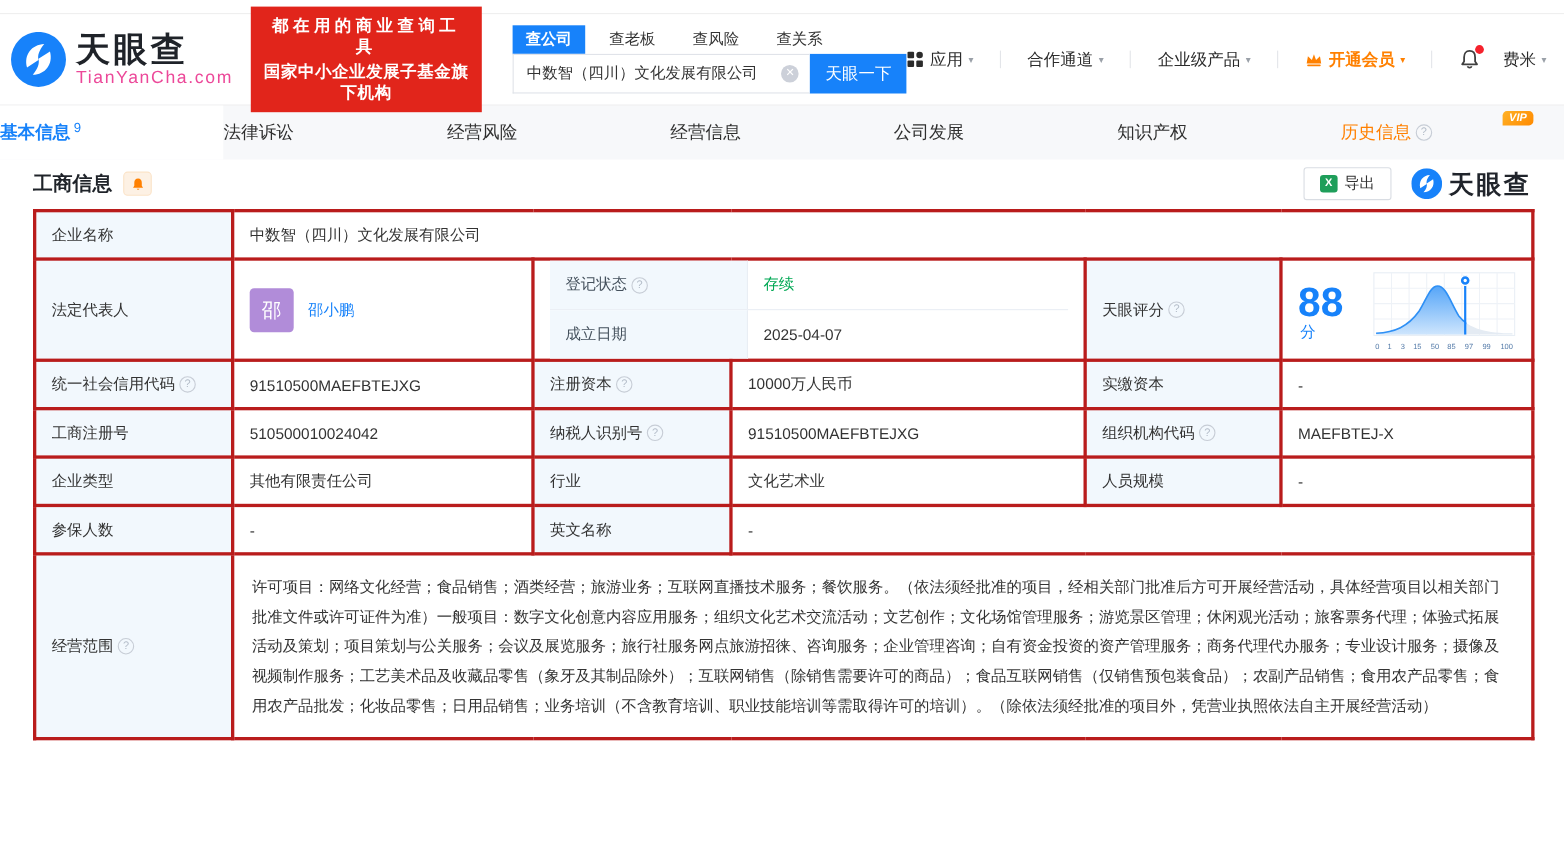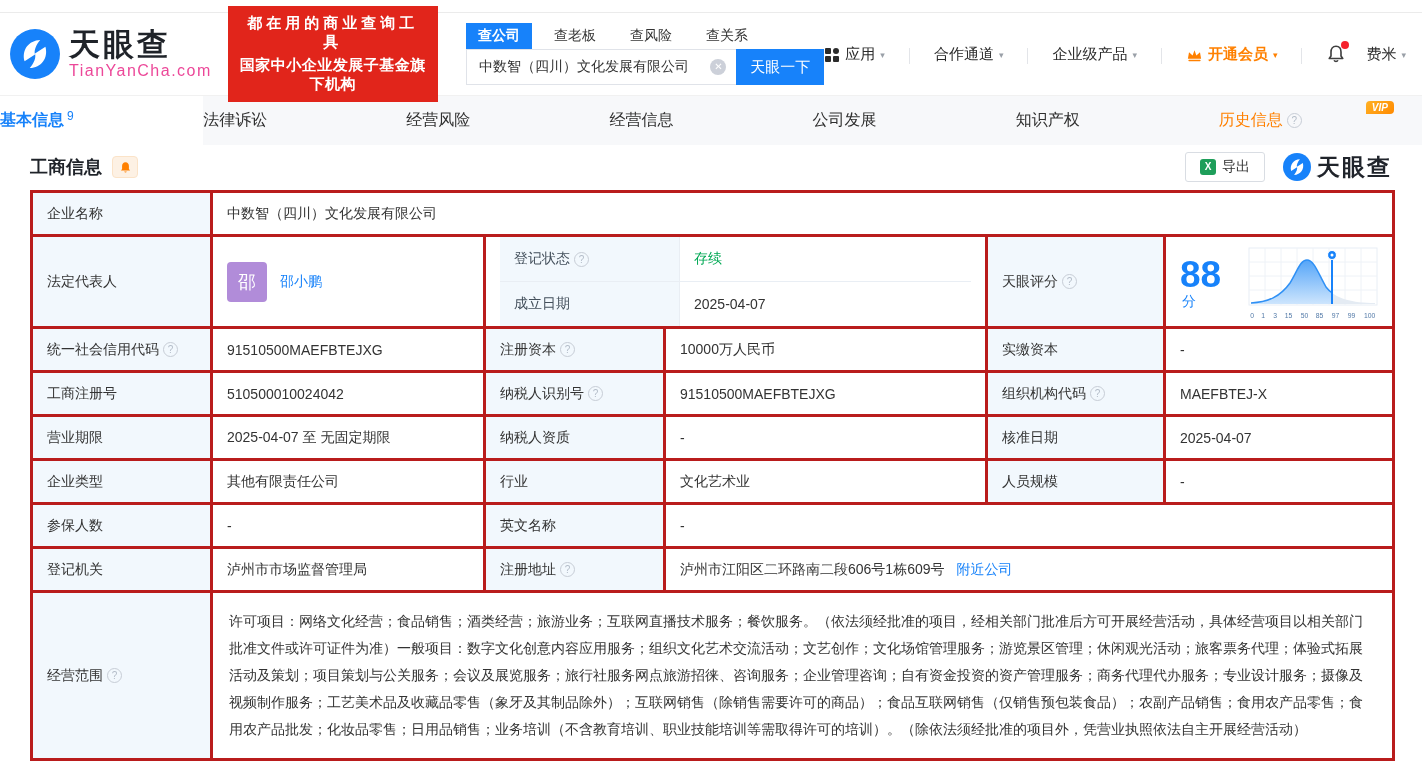--- a/index.html
+++ b/index.html
@@ -26,21 +26,21 @@
   .search-bar { display:flex; height:36px; }
   .input-wrap { position:relative; flex:1; }
   .input-wrap input { width:100%; height:36px; border:1px solid #e0e3e9; border-right:none;
     padding:0 34px 0 12px; font-size:14px; color:#333; outline:none;
     font-family:"Liberation Sans","DejaVu Sans",sans-serif;}
   .clear-ic { position:absolute; right:10px; top:10px; width:16px; height:16px; border-radius:50%;
     background:#ccd0d9; color:#fff; font-size:10px; line-height:16px; text-align:center; cursor:pointer; }
   .search-btn { width:88px; background:#1782fa; color:#fff; font-size:15px; border:none; cursor:pointer;
     font-family:"Liberation Sans","DejaVu Sans",sans-serif;}
 
-  .header-menu { margin-left:auto; display:flex; align-items:flex-end; font-size:15px; color:#2b2b2b; gap:20px; }
+  .header-menu { margin-left:auto; display:flex; align-items:center; font-size:15px; color:#2b2b2b; gap:20px; }
   .menu-item { display:flex; align-items:center; gap:5px; cursor:pointer; white-space:nowrap; }
   .caret { font-size:9px; color:#9aa0a8; }
   .sep { width:1px; height:16px; background:#e3e5e9; margin:0 4px; }
   .vip-link { color:#ff8000; font-weight:bold; }
   .vip-link .caret { color:#ff8000; }
   .bell-wrap { position:relative; cursor:pointer; display:flex; align-items:center;}
   .bell-dot { position:absolute; top:-3px; right:-3px; width:8px; height:8px; border-radius:50%; background:#f5222d; }
 
   
   .nav { display:flex; background:#f7f8fa; height:50px; border-top:1px solid #f1f1f1; }
@@ -364,59 +364,37 @@
     <td>91510500MAEFBTEJXG</td>
     <td class="lbl">
       <div class="lbl-flex">
             <span>组织机构代码</span>
       <span class="q-ic">?</span>
           </div>
     </td>
     <td>MAEFBTEJ-X</td>
   </tr>
 
-  <tr>
-    <td class="lbl">营业期限</td>
-    <td>2025-04-07 至 无固定期限</td>
-    <td class="lbl">纳税人资质</td>
-    <td>-</td>
-    <td class="lbl">核准日期</td>
-    <td>2025-04-07</td>
-  </tr>
 
   <tr>
     <td class="lbl">企业类型</td>
     <td>其他有限责任公司</td>
     <td class="lbl">行业</td>
     <td>文化艺术业</td>
     <td class="lbl">人员规模</td>
     <td>-</td>
   </tr>
 
   <tr>
     <td class="lbl">参保人数</td>
     <td>-</td>
     <td class="lbl">英文名称</td>
     <td colspan="3">-</td>
   </tr>
 
-  <tr>
-    <td class="lbl">登记机关</td>
-    <td>泸州市市场监督管理局</td>
-    <td class="lbl">
-      <div class="lbl-flex">
-            <span>注册地址</span>
-      <span class="q-ic">?</span>
-          </div>
-    </td>
-    <td colspan="3">
-      <span>泸州市江阳区二环路南二段606号1栋609号</span>
-      <span class="link" style="margin-left:8px;">附近公司</span>
-    </td>
-  </tr>
 
   <tr>
     <td class="lbl" style="height:168px;">
       <div class="lbl-flex">
             <span>经营范围</span>
       <span class="q-ic">?</span>
           </div>
     </td>
     <td colspan="5" class="scope-cell">许可项目：网络文化经营；食品销售；酒类经营；旅游业务；互联网直播技术服务；餐饮服务。（依法须经批准的项目，经相关部门批准后方可开展经营活动，具体经营项目以相关部门批准文件或许可证件为准）一般项目：数字文化创意内容应用服务；组织文化艺术交流活动；文艺创作；文化场馆管理服务；游览景区管理；休闲观光活动；旅客票务代理；体验式拓展活动及策划；项目策划与公关服务；会议及展览服务；旅行社服务网点旅游招徕、咨询服务；企业管理咨询；自有资金投资的资产管理服务；商务代理代办服务；专业设计服务；摄像及视频制作服务；工艺美术品及收藏品零售（象牙及其制品除外）；互联网销售（除销售需要许可的商品）；食品互联网销售（仅销售预包装食品）；农副产品销售；食用农产品零售；食用农产品批发；化妆品零售；日用品销售；业务培训（不含教育培训、职业技能培训等需取得许可的培训）。（除依法须经批准的项目外，凭营业执照依法自主开展经营活动）</td>
   </tr>

